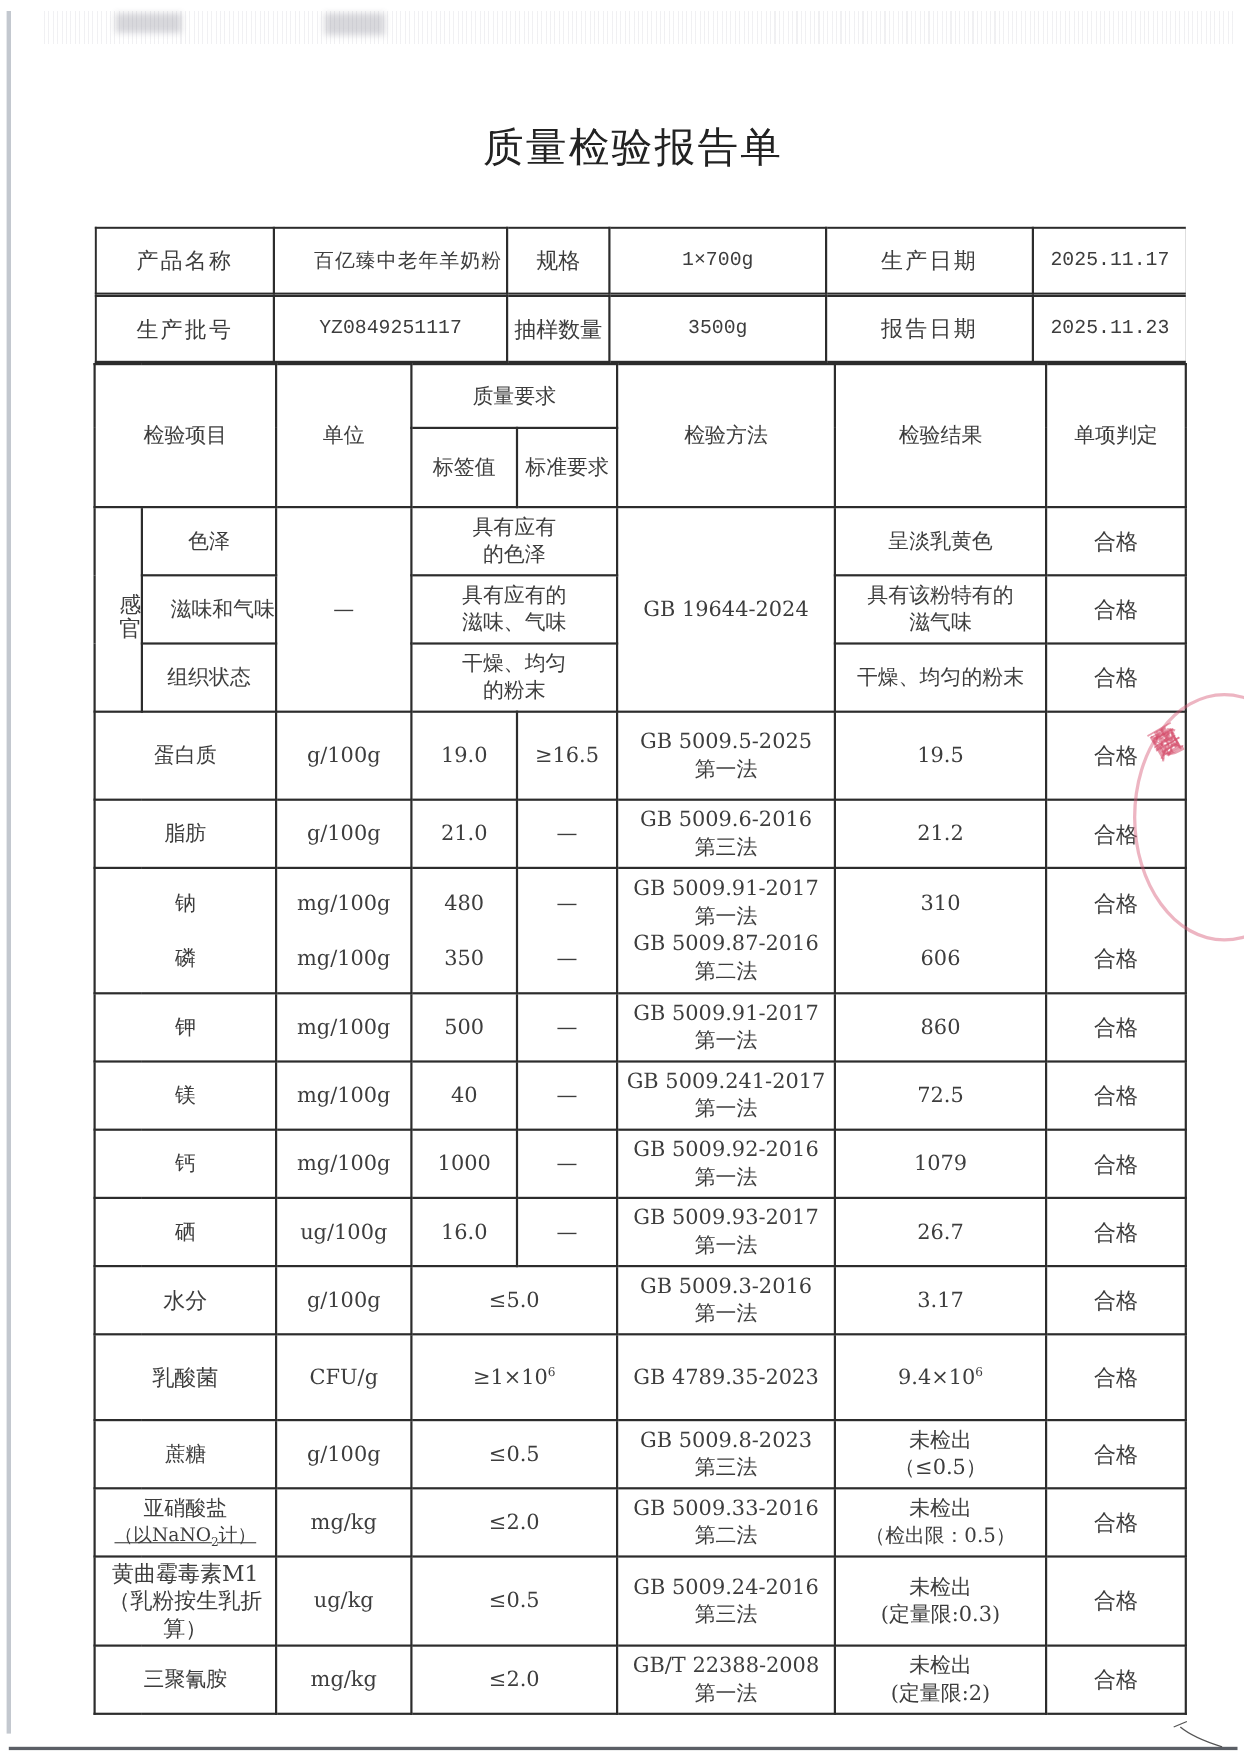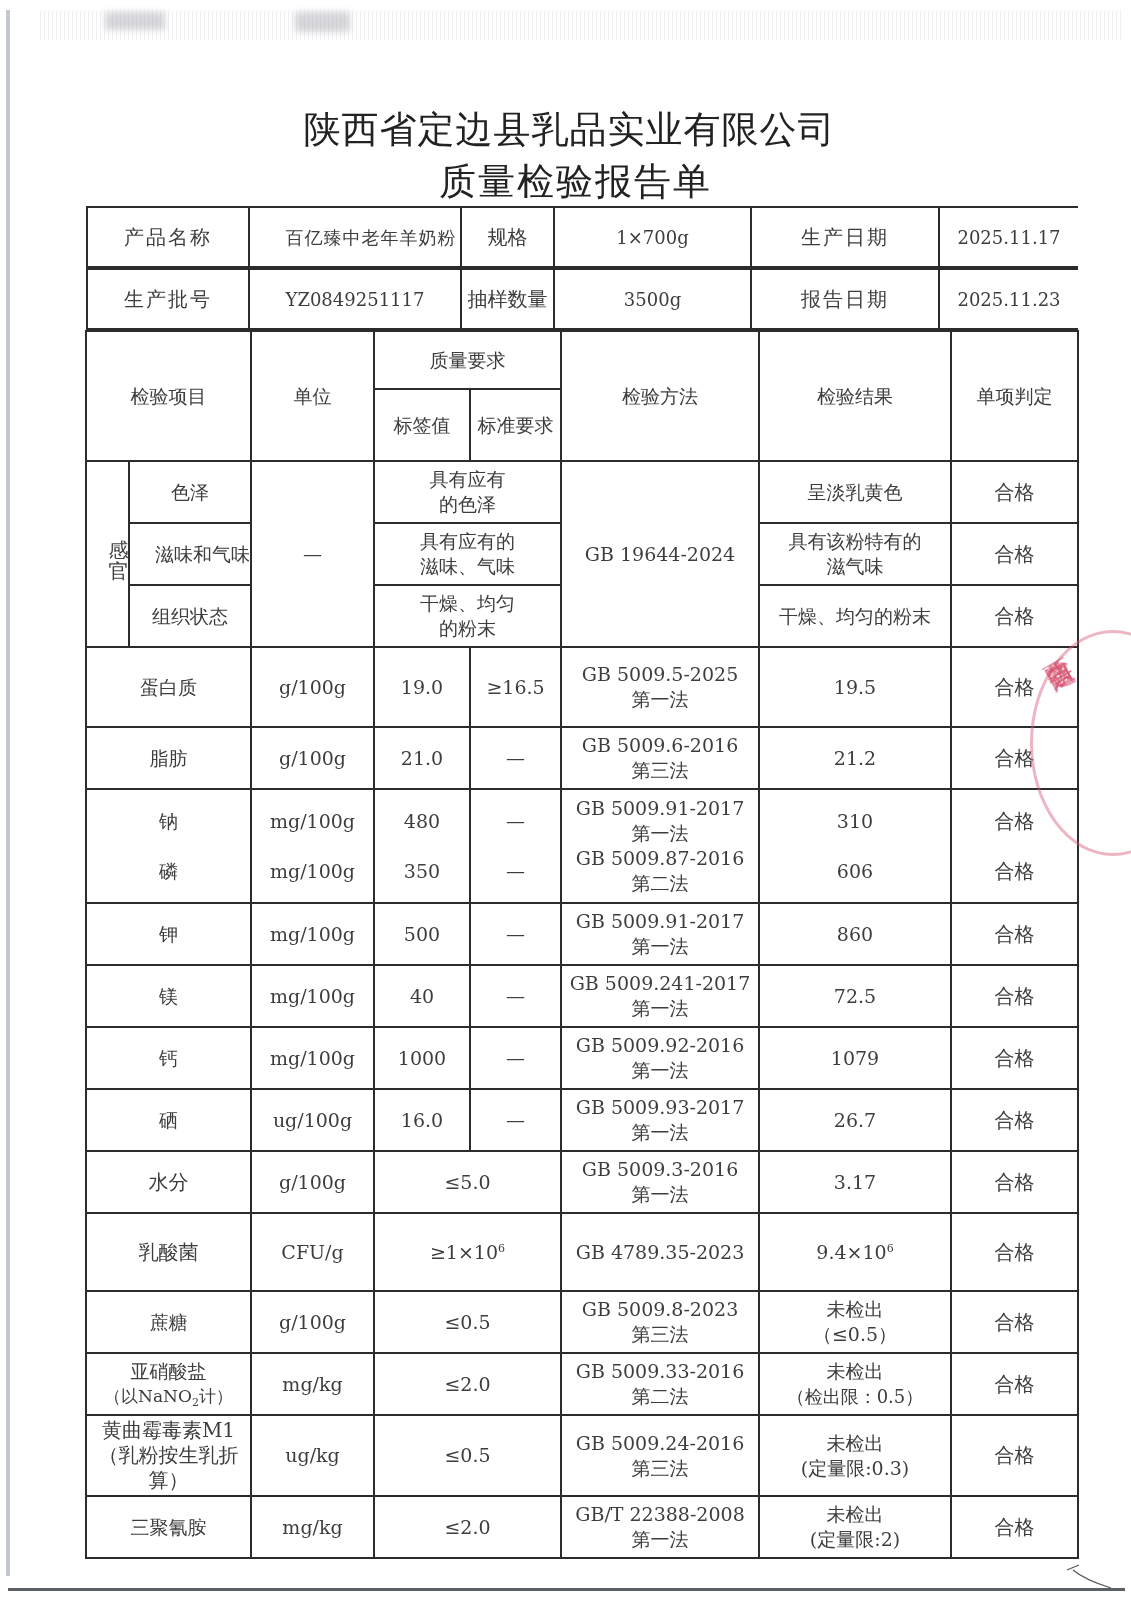--- a/index.html
+++ b/index.html
@@ -34,21 +34,21 @@
   table.report {
     position: absolute; left: 85px; top: 206px;
     width: 992px; border-collapse: collapse; table-layout: fixed;
   }
   table.report td {
     border: 2px solid #2c2c2c; text-align: center; vertical-align: middle;
     padding: 0 2px; font-size: 19px; line-height: 25px; color: #3d3d3d;
     overflow: hidden;
   }
   .hdr td { font-size: 20px; }
-  .sm { font-size: 18px !important; }
+  .sm { font-size: 18px !important; font-family: Liberation Mono, monospace; }
   .xs { font-size: 20px; }
   .method { font-size: 18px; line-height: 26px; }
   sup { font-size: 11px; vertical-align: super; line-height: 0; }
   sub { font-size: 11px; vertical-align: sub; line-height: 0; }
 
   .stamp {
     position: absolute; left: 1030px; top: 630px; width: 160px; height: 220px;
     border: 3px solid rgba(214,90,120,0.45); border-radius: 50%;
     pointer-events: none;
   }
@@ -66,21 +66,20 @@
 <div class="scan-noise">
     <div class="blob1"></div>
     <div class="blob2"></div>
   </div>
 <div class="bottom-edge"></div>
 <svg class="pencil-mark" viewBox="0 0 50 28">
     <path d="M2 8 L14 3 M8 8 Q20 18 46 26" stroke="#555" stroke-width="1.2" fill="none"></path>
   </svg>
 
 <div class="title-block">
-  <div class="title-line1">陕西省定边县乳品实业有限公司</div>
   <div class="title-line2">质量检验报告单</div>
 </div>
 
 <table class="report">
   <colgroup>
     <col style="width:43px">
       <col style="width:122px">
     <col style="width:123px">
     <col style="width:96px">
       <col style="width:91px">
@@ -321,21 +320,21 @@
         </td>
     <td>
           <div>未检出</div>
           <div>（≤0.5）</div>
         </td>
     <td style="font-size:20px;">合格</td>
   </tr>
   <tr style="height:62px">
     <td colspan="2">
           <div>亚硝酸盐</div>
-          <div style="font-size:17px;"><span>（以NaNO</span><sub>2</sub><span>计）</span></div>
+          <div style="font-size:17px;text-decoration:underline;"><span>（以NaNO</span><sub>2</sub><span>计）</span></div>
         </td>
     <td>mg/kg</td>
     <td colspan="2">≤2.0</td>
     <td class="method">
           <div>GB 5009.33-2016</div>
           <div>第二法</div>
         </td>
     <td>
           <div>未检出</div>
           <div style="font-size:18px;">（检出限：0.5）</div>

